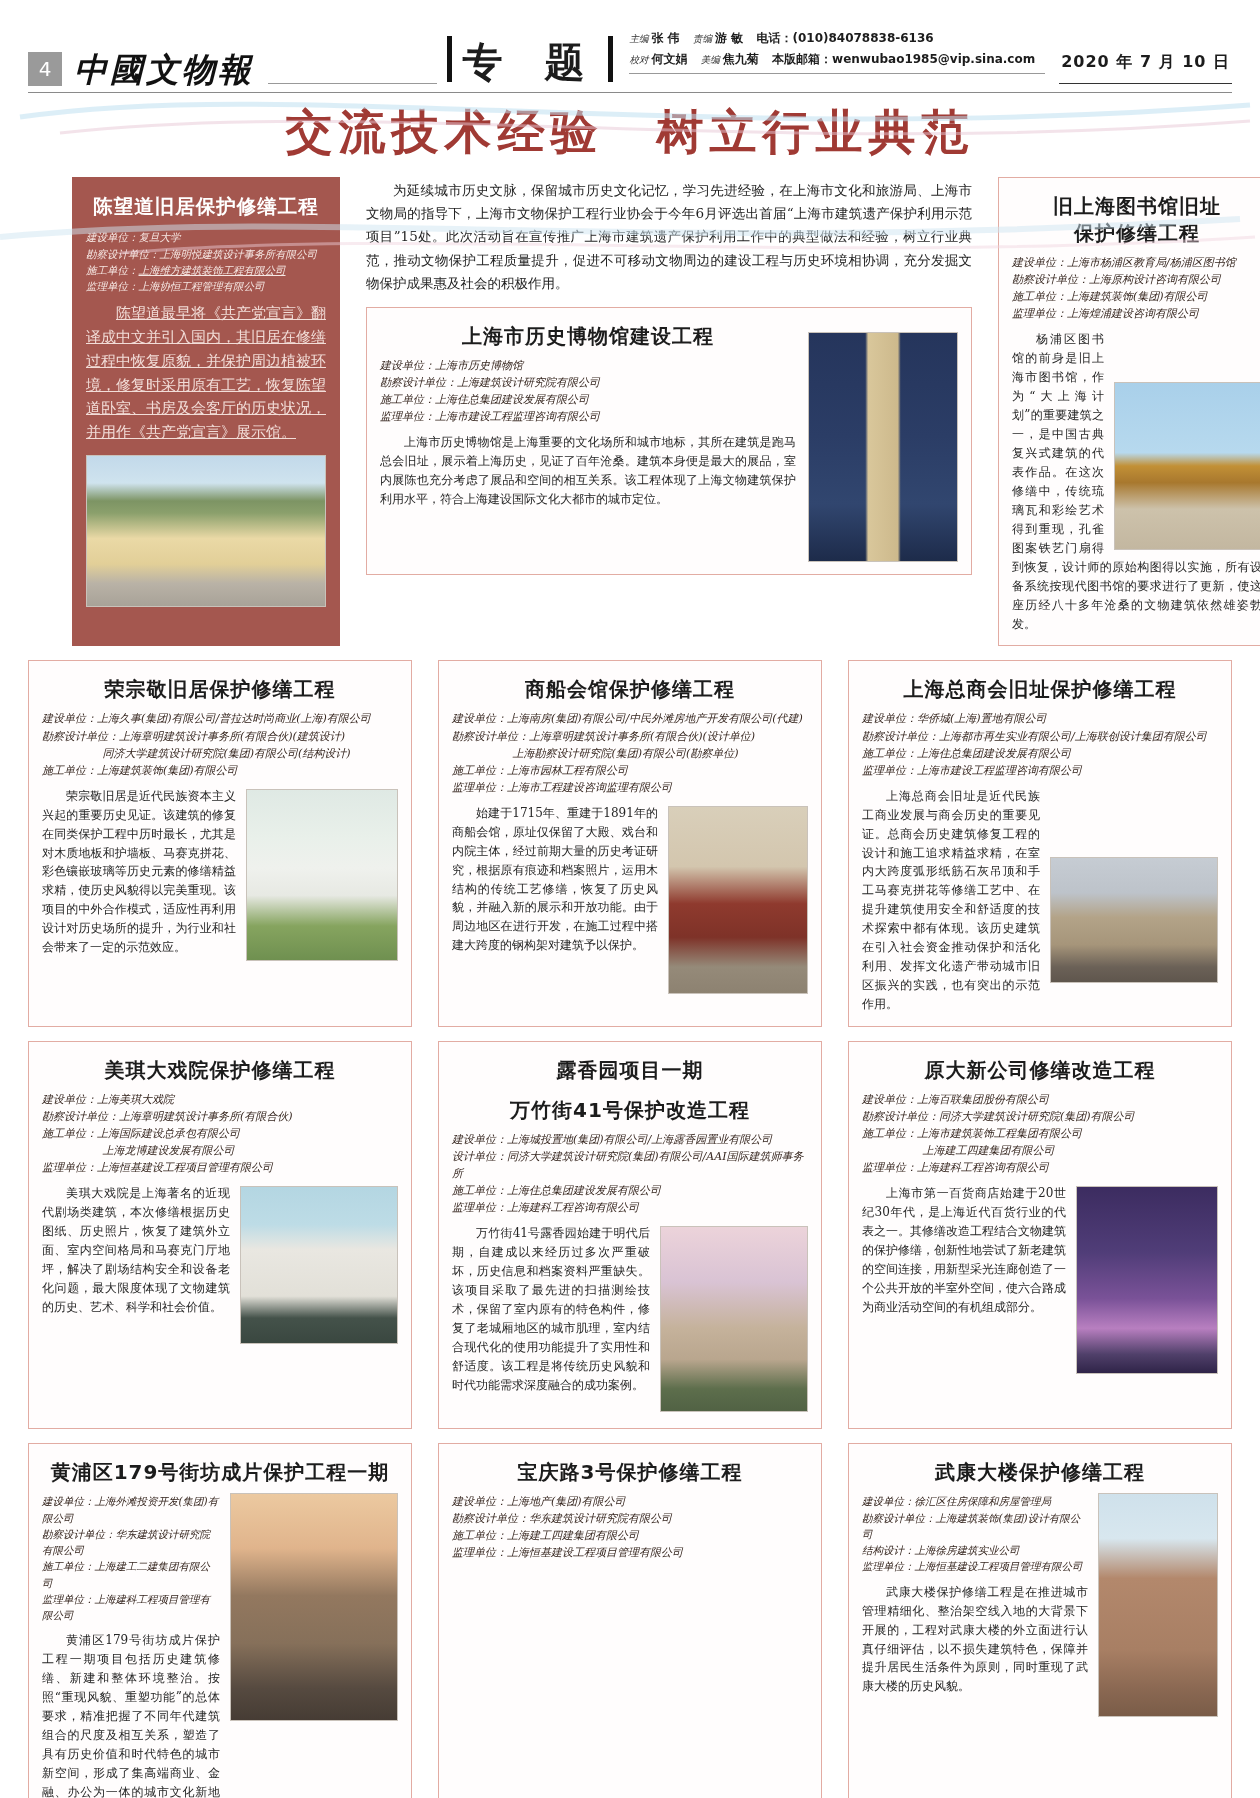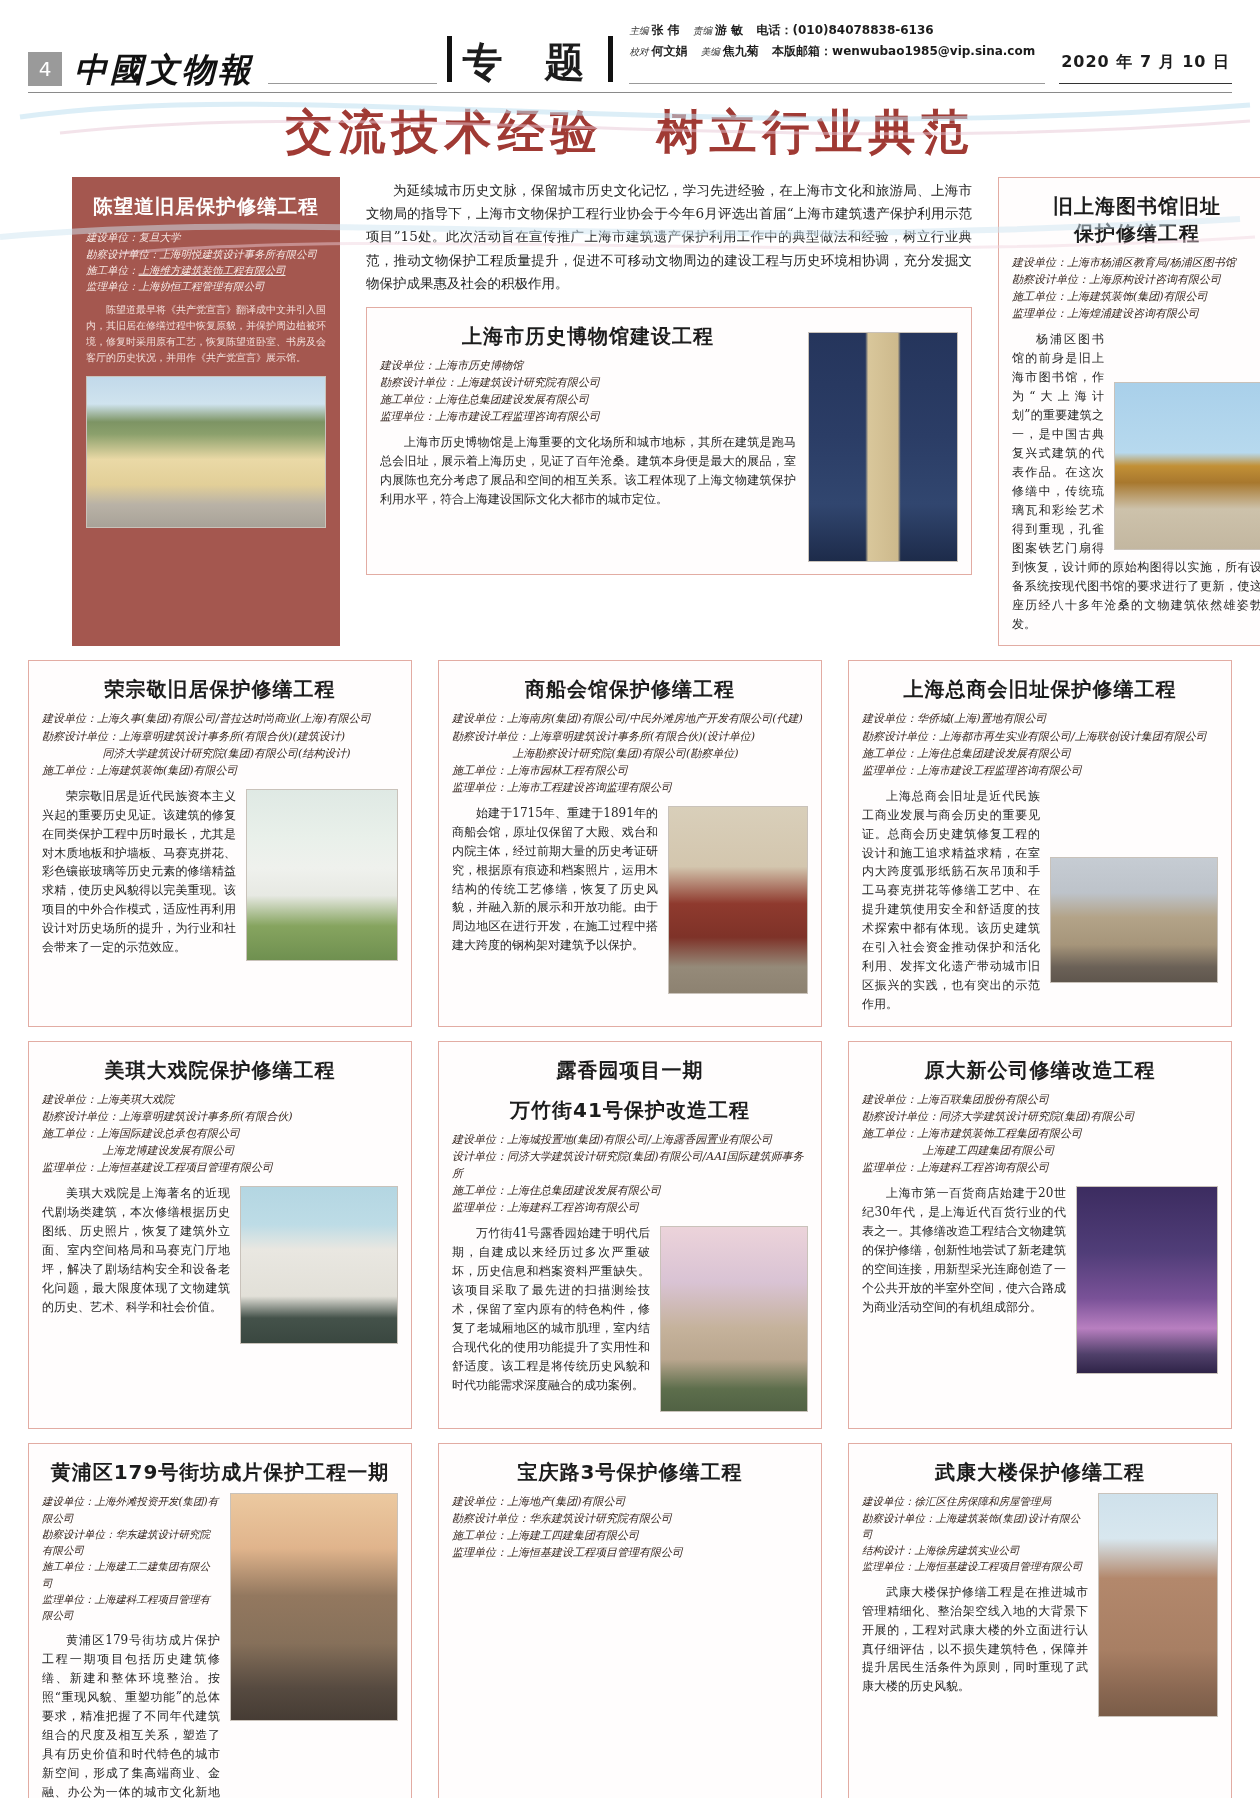--- a/index.html
+++ b/index.html
@@ -6,21 +6,21 @@
   .page{position:relative;width:1260px;height:1798px;margin:0 auto;background:#fff;overflow:hidden;
         font-family:"DejaVu Sans","Liberation Sans",sans-serif;color:#1c1c1c;}
   
   .hdr{display:flex;align-items:flex-end;margin:24px 28px 0;height:62px;border-bottom:1.5px solid #8a8a8a;padding-bottom:6px;}
   .pagenum{width:34px;height:34px;background:#9a9a9a;color:#fff;font-size:20px;display:flex;align-items:center;justify-content:center;margin-right:12px;}
   .logo{font-family:"DejaVu Serif","Liberation Serif",serif;font-weight:bold;font-style:italic;font-size:33px;letter-spacing:3px;color:#111;line-height:1;}
   .hdr-spacer{flex:1;border-bottom:1px solid #999;height:40px;margin:0 10px 2px 14px;}
   .vbar{width:5px;height:46px;background:#111;margin:0 10px 4px 0;}
   .vbar.r{margin:0 16px 4px 10px;}
   .section-title{font-size:40px;font-weight:900;letter-spacing:14px;line-height:1;margin-bottom:4px;white-space:nowrap;}
-  .staff{font-size:10.5px;line-height:1.7;margin:0 14px 2px 0;border-bottom:1px solid #999;padding-bottom:22px;}
+  .staff{font-size:10.5px;line-height:1.7;margin:0 14px 12px 0;border-bottom:1px solid #999;padding-bottom:4px;}
   .staff .lbl{font-family:"DejaVu Serif","Liberation Serif",serif;font-style:italic;font-size:9.5px;color:#333;margin-right:3px;}
   .staff b{font-size:12px;margin-right:10px;}
   .dateblk{font-size:16px;font-weight:bold;letter-spacing:1px;border-bottom:1.5px solid #333;padding:0 2px 10px 2px;margin-bottom:2px;white-space:nowrap;}
   
   .headline-wrap{position:relative;text-align:center;padding-top:12px;}
   .headline{font-family:Liberation Serif, serif;font-weight:bold;font-size:47px;letter-spacing:6px;color:#a03a34;line-height:1.15;}
   .subhead{font-size:21px;font-weight:bold;letter-spacing:2px;margin-top:14px;color:#111;}
   .swoosh{position:absolute;pointer-events:none;}
   
   .grid-a{display:grid;grid-template-columns:268px 606px 278px;gap:0 26px;margin:18px 28px 0;padding-left:44px;}
@@ -36,21 +36,21 @@
   .ph.fl{float:right;margin:2px 0 4px 10px;}
   .cols{display:flex;gap:12px;}
   .cols .textcol{flex:1;min-width:0;}
   .cols2{display:flex;gap:10px;}
   .cols2 .textcol{flex:1;min-width:0;}
   .cols2 .credits{font-size:10.5px;}
   
   .redbox{background:#a4574f;border:none;color:#fff;padding:16px 14px 12px;min-height:344px;}
   .redbox .atitle{color:#fff;font-size:19.5px;margin:2px 0 10px;}
   .redbox .credits{color:#f6e7e3;font-size:10.5px;}
-  .redbox .abody{color:#f2ddd8;font-size:10px;}
+  .redbox .abody{color:#f2ddd8;font-size:15px;text-decoration:underline;}
   .redbox .u{text-decoration:underline;}
   
   .intro{font-family:"DejaVu Serif","Liberation Serif",serif;font-size:13.5px;line-height:1.72;text-align:justify;color:#1f1f1f;text-indent:2em;margin:2px 0 12px;}
   
   .rB .box{min-height:278px;} .rC .box{min-height:282px;} .rD .box{min-height:282px;}
   
   .ph-cwd{width:100%;height:152px;margin-top:10px;background:linear-gradient(180deg,#c2d9ea 0%,#cfe3ee 18%,#7d9464 30%,#8ba06c 38%,#ead9a6 55%,#e2cf98 72%,#b9b2a6 85%,#a8a298 100%);}
   .ph-museum{width:150px;height:230px;margin-top:14px;background:linear-gradient(90deg,rgba(0,0,0,0) 38%,#d9c79b 40%,#cdb98c 60%,rgba(0,0,0,0) 62%),linear-gradient(180deg,#25355c 0%,#2b3d66 45%,#31466f 75%,#1d2b4a 100%);}
   .ph-library{width:148px;height:168px;background:linear-gradient(180deg,#a9d0ea 0%,#b7d9ee 42%,#c29036 50%,#a8782e 60%,#cdc2ab 76%,#c3b7a0 100%);}
   .ph-rzj{width:152px;height:172px;background:linear-gradient(180deg,#dfe9e4 0%,#e9f0ea 28%,#eff1ed 46%,#e7e9e3 62%,#86a45f 80%,#6f9050 100%);}

